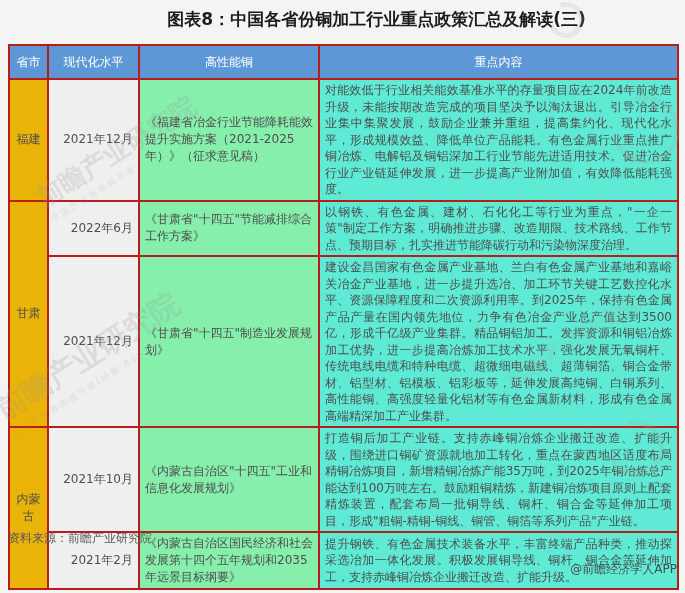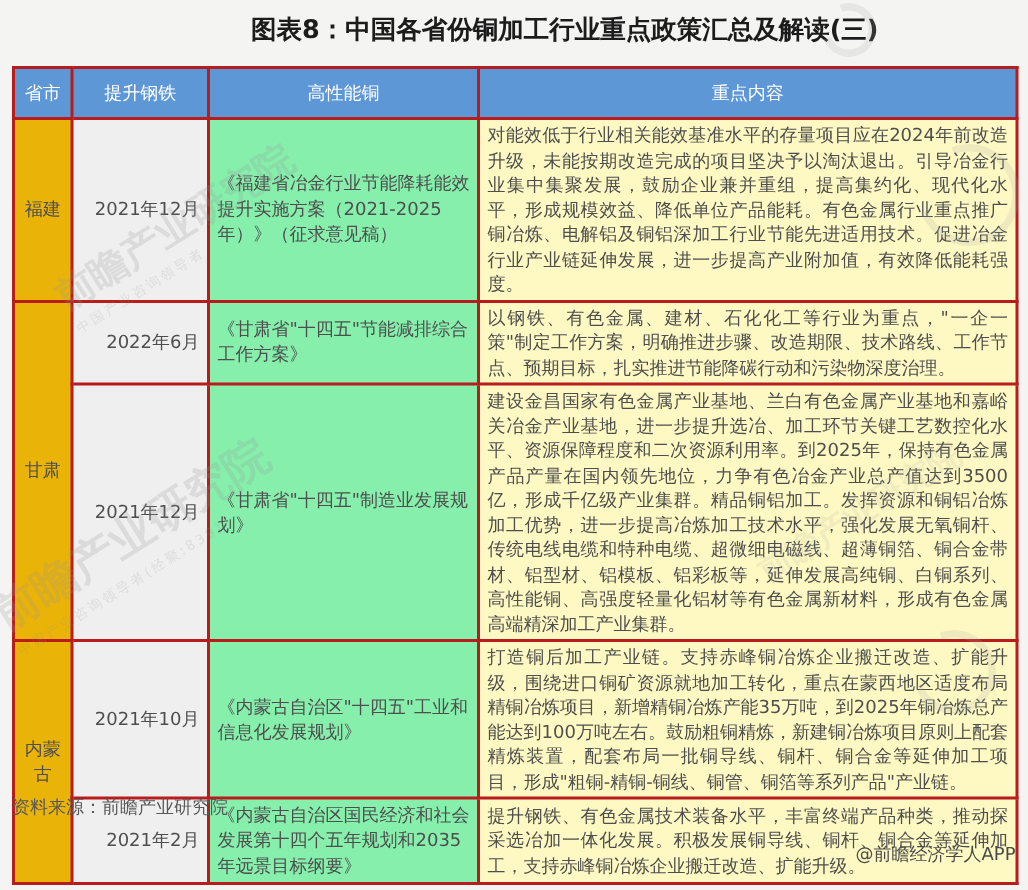--- a/index.html
+++ b/index.html
@@ -33,21 +33,21 @@
   td.prov{
     background:#eab308;text-align:center;padding:2px 2px;
   }
   td.date{
     background:#efefef;text-align:right;padding-left:6px;
   }
   td.policyname{
     background:#86efac;text-align:left;line-height:17px;padding:4px 5px;
   }
   td.content{
-    background:#fef9c3;text-align:justify;line-height:16.5px;padding:3px 5px;
+    background:#5eead4;text-align:justify;line-height:16.5px;padding:3px 5px;
   }
   tr.hr1{height:104px;}
   tr.hr2{height:52px;}
   tr.hr3{height:171px;}
   tr.hr4{height:99px;}
   tr.hr5{height:49px;}
   .footer-source{
     position:absolute;left:8px;top:530px;font-size:12px;color:#595959;
   }
   .footer-credit{
@@ -78,21 +78,21 @@
 <table class="policy">
   <colgroup>
     <col style="width:39px">
       <col style="width:91px">
       <col style="width:180px">
       <col style="width:359px">
   </colgroup>
   <thead>
     <tr>
       <th>省市</th>
-      <th>提升钢铁</th>
+      <th>现代化水平</th>
       <th>高性能铜</th>
       <th>重点内容</th>
     </tr>
   </thead>
   <tbody>
     <tr class="hr1">
       <td class="prov">福建</td>
       <td class="date">2021年12月</td>
       <td class="policyname">《福建省冶金行业节能降耗能效提升实施方案（2021-2025年）》（征求意见稿）</td>
       <td class="content">对能效低于行业相关能效基准水平的存量项目应在2024年前改造升级，未能按期改造完成的项目坚决予以淘汰退出。引导冶金行业集中集聚发展，鼓励企业兼并重组，提高集约化、现代化水平，形成规模效益、降低单位产品能耗。有色金属行业重点推广铜冶炼、电解铝及铜铝深加工行业节能先进适用技术。促进冶金行业产业链延伸发展，进一步提高产业附加值，有效降低能耗强度。</td>

